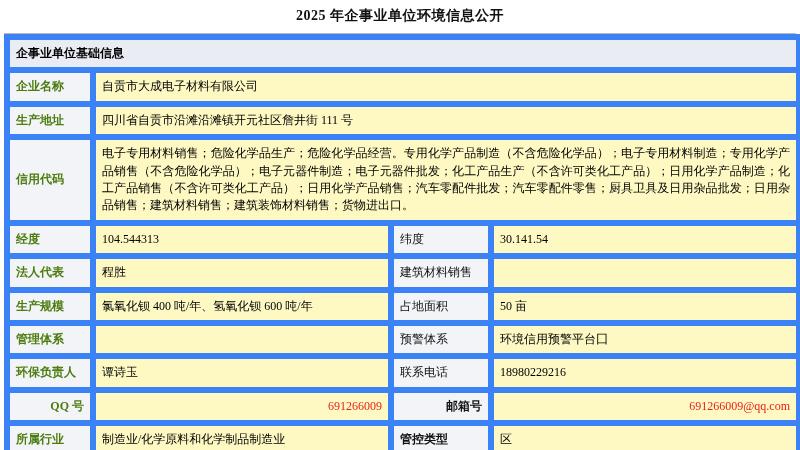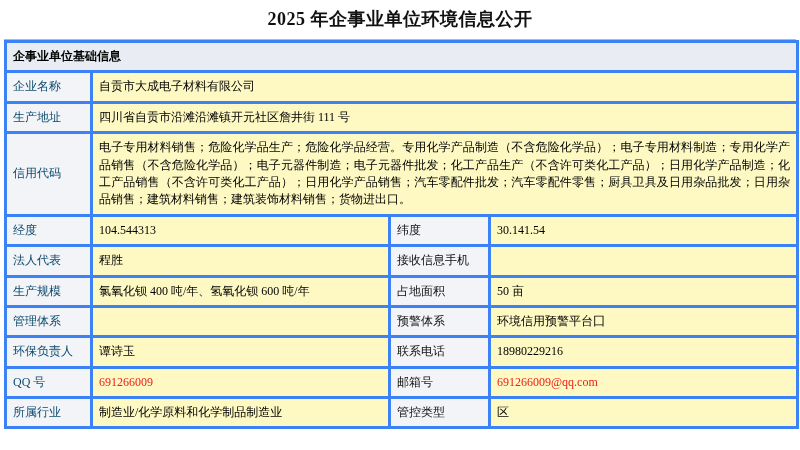--- a/index.html
+++ b/index.html
@@ -17,71 +17,72 @@
   }
   .page {
     width: 800px;
     height: 450px;
     box-sizing: border-box;
     position: relative;
     background: #ffffff;
   }
   .title {
     text-align: center;
-    font-size: 18px;
+    font-size: 14px;
     font-weight: bold;
     color: #111111;
     padding: 7px 0 8px 0;
     letter-spacing: 0.5px;
     font-family: "Liberation Serif", serif;
   }
   .title-rule {
     border-bottom: 1px solid #b9b9b9;
     margin: 0 4px;
   }
   table.info {
     width: 792px;
     margin: 0 4px;
     border-collapse: collapse;
     table-layout: fixed;
   }
   table.info td {
-    border: 3px solid #3b82f6;
+    border: 6px solid #3b82f6;
     padding: 5px 6px;
     vertical-align: middle;
     line-height: 1.45;
     font-size: 12px;
     font-family: "Liberation Serif", serif;
   }
   td.section {
     background: #e9edf3;
     font-weight: bold;
     font-size: 12.5px;
     padding: 6px;
   }
   td.lbl {
     background: #f2f4f7;
     width: 86px;
-    font-weight: normal;
-    color: #0c4a6e;
+    font-weight: bold;
+    color: #4d7c0f;
   }
   td.lbl2 {
     background: #f2f4f7;
     width: 96px;
     color: #111;
     margin-left: 32px;
   }
   td.val {
     background: #fef9c3;
   }
   .red {
     color: #e8201b;
+    text-align: right;
   }
   .bold {
-    font-weight: normal;
+    font-weight: bold;
   }
   .wrapcell {
     line-height: 1.5;
     text-align: justify;
   }
 </style>
 </head>
 <body>
 
 <div class="page">
@@ -114,21 +115,21 @@
       </tr>
       <tr>
         <td class="lbl">经度</td>
         <td class="val">104.544313</td>
         <td class="lbl2">纬度</td>
         <td class="val">30.141.54</td>
       </tr>
       <tr>
         <td class="lbl">法人代表</td>
         <td class="val">程胜</td>
-        <td class="lbl2">接收信息手机</td>
+        <td class="lbl2">建筑材料销售</td>
         <td class="val"></td>
       </tr>
       <tr>
         <td class="lbl">生产规模</td>
         <td class="val">氯氧化钡 400 吨/年、氢氧化钡 600 吨/年</td>
         <td class="lbl2">占地面积</td>
         <td class="val">50 亩</td>
       </tr>
       <tr>
         <td class="lbl">管理体系</td>

